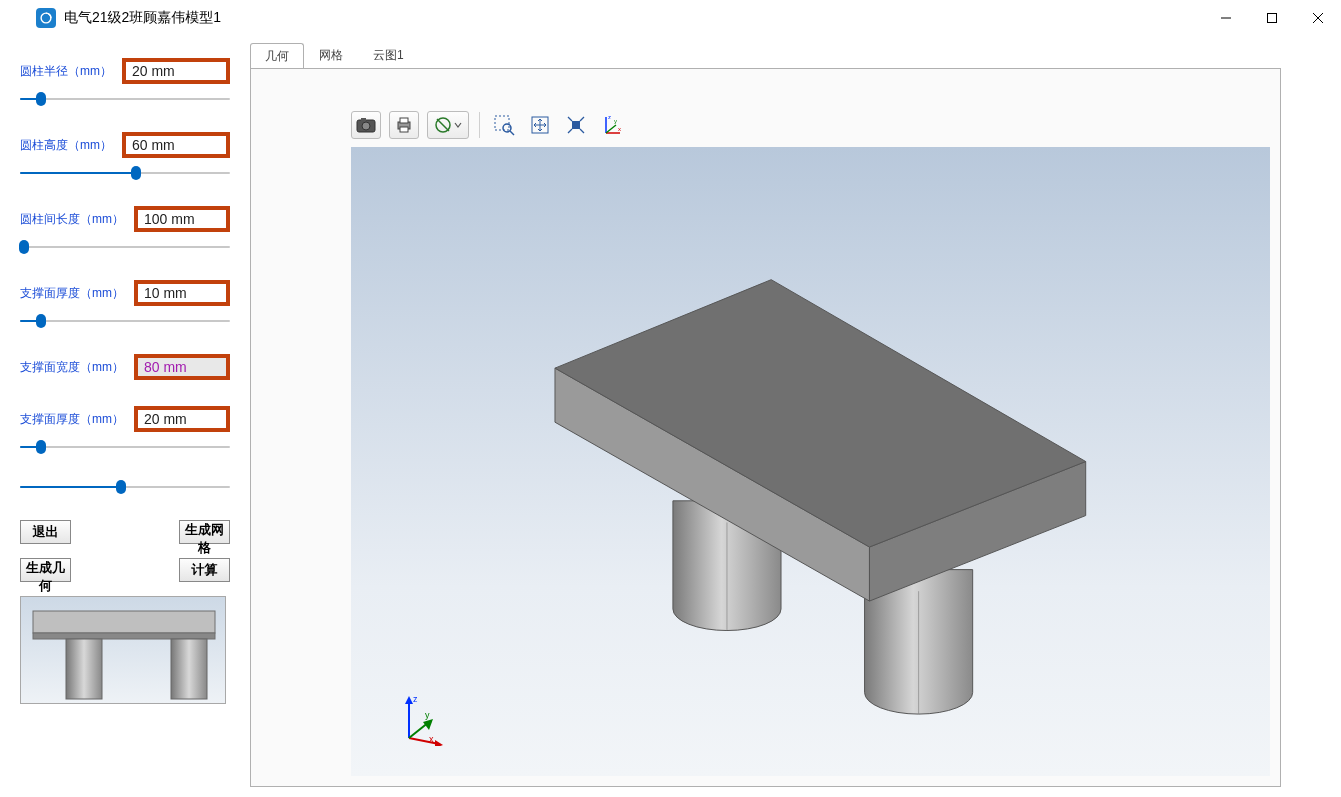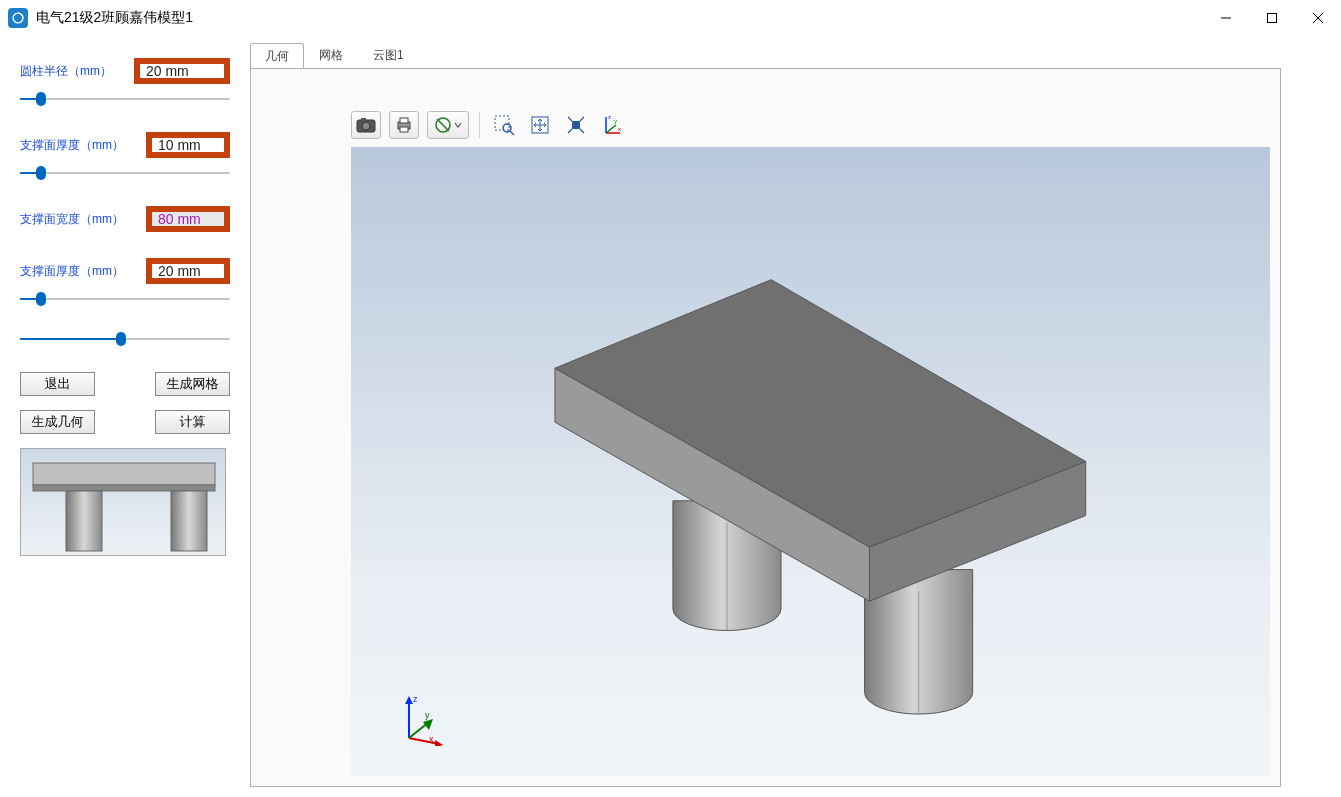--- a/index.html
+++ b/index.html
@@ -1,44 +1,44 @@
 <!DOCTYPE html>
 <html><head>
 <meta charset="utf-8">
 <style>
   * { box-sizing: border-box; margin: 0; padding: 0; font-family: "Microsoft YaHei", Tahoma, sans-serif; }
   body { background: #fff; width: 1341px; height: 797px; overflow: hidden; }
 
   
-  .titlebar { height: 36px; display: flex; align-items: center; padding-left: 8px; background: #fff; }
+  .titlebar { height: 36px; display: flex; align-items: center; padding-left: 8px; background: #fff; margin-left: 28px; }
   .app-icon { width: 20px; height: 20px; border-radius: 4px; background: #1b7fcc; display: flex; align-items: center; justify-content: center; margin-right: 8px; }
   .app-icon svg { width: 14px; height: 14px; }
   .win-title { font-size: 14px; color: #000; }
   .win-controls { margin-left: auto; display: flex; }
   .win-btn { width: 46px; height: 36px; display: flex; align-items: center; justify-content: center; }
   .win-btn svg { stroke: #000; stroke-width: 1; fill: none; }
 
   
   .content { display: flex; height: 761px; }
   .sidebar { width: 250px; padding: 22px 20px; }
   .main { flex: 1; display: flex; flex-direction: column; padding-right: 60px; }
 
   
   .param { margin-bottom: 26px; }
   .param-row { display: flex; align-items: center; gap: 10px; }
   .param-label { font-size: 12px; color: #1d4ed8; white-space: nowrap; }
-  .param-input { flex: 1; height: 26px; border: 6px solid #c2410c; padding: 2px 6px; font-size: 14px; color: #222; background: #fff; min-width: 0; margin-left: 12px; }
+  .param-input { flex: 1; height: 26px; border: 4px solid #c2410c; padding: 2px 6px; font-size: 14px; color: #222; background: #fff; min-width: 0; }
   .param-input.readonly { background: #e8e8e8; color: #a21caf; }
   .slider-wrap { margin-top: 8px; position: relative; height: 14px; }
   .slider-track { position: absolute; top: 6px; left: 0; right: 0; height: 2px; background: #c8c8c8; border-radius: 1px; }
   .slider-fill { position: absolute; top: 6px; left: 0; height: 2px; background: #0067c0; border-radius: 1px; }
   .slider-thumb { position: absolute; top: 0; width: 10px; height: 14px; background: #0067c0; border-radius: 5px; transform: translateX(-50%); }
 
   .btn-row { display: flex; justify-content: space-between; margin-bottom: 14px; }
-  .btn { width: 75px; height: 24px; font-size: 13px; background: linear-gradient(#fdfdfd,#e6e6e6); border: 1px solid #888; cursor: pointer; }
+  .btn { width: 51px; height: 24px; font-size: 13px; background: linear-gradient(#fdfdfd,#e6e6e6); border: 1px solid #888; cursor: pointer; font-weight: bold; }
 
   .preview { width: 206px; height: 108px; border: 1px solid #a8a8a8; background: linear-gradient(#cdd9e6,#eef2f6); position: relative; overflow: hidden; margin-top: 12px; }
 
   
   .tabs { display: flex; height: 26px; margin-top: 6px; }
   .tab { padding: 4px 14px; font-size: 12px; color: #444; border: 1px solid transparent; border-bottom: none; cursor: pointer; }
   .tab.active { background: #fff; border-color: #b0b0b0; border-top-left-radius: 3px; border-top-right-radius: 3px; position: relative; top: 1px; text-align: right; }
   .canvas-frame { flex: 1; border: 1px solid #b0b0b0; background: #fafafa; position: relative; margin-bottom: 10px; }
   .toolbar { position: absolute; top: 40px; left: 100px; height: 32px; display: flex; align-items: center; gap: 8px; }
   .tool-btn { width: 30px; height: 28px; border: 1px solid #bcbcbc; border-radius: 3px; background: linear-gradient(#fdfdfd,#ebebeb); display: flex; align-items: center; justify-content: center; }
@@ -87,21 +87,43 @@
         <span class="param-label">圆柱半径（mm）</span>
         <input class="param-input" value="20 mm" style="">
       </div>
       <div class="slider-wrap">
         <div class="slider-track"></div>
           <div class="slider-fill" style="width:10%"></div>
           <div class="slider-thumb" style="left:10%"></div>
       </div>
     </div>
 
-
+    <div class="param">
+      <div class="param-row">
+        <span class="param-label">圆柱高度（mm）</span>
+        <input class="param-input" value="60 mm" style="">
+      </div>
+      <div class="slider-wrap">
+        <div class="slider-track"></div>
+          <div class="slider-fill" style="width:55%"></div>
+          <div class="slider-thumb" style="left:55%"></div>
+      </div>
+    </div>
+
+    <div class="param">
+      <div class="param-row">
+        <span class="param-label">圆柱间长度（mm）</span>
+        <input class="param-input" value="100 mm" style="">
+      </div>
+      <div class="slider-wrap">
+        <div class="slider-track"></div>
+          <div class="slider-fill" style="width:2%"></div>
+          <div class="slider-thumb" style="left:2%"></div>
+      </div>
+    </div>
 
     <div class="param">
       <div class="param-row">
         <span class="param-label">支撑面厚度（mm）</span>
         <input class="param-input" value="10 mm" style="">
       </div>
       <div class="slider-wrap">
         <div class="slider-track"></div>
           <div class="slider-fill" style="width:10%"></div>
           <div class="slider-thumb" style="left:10%"></div>

